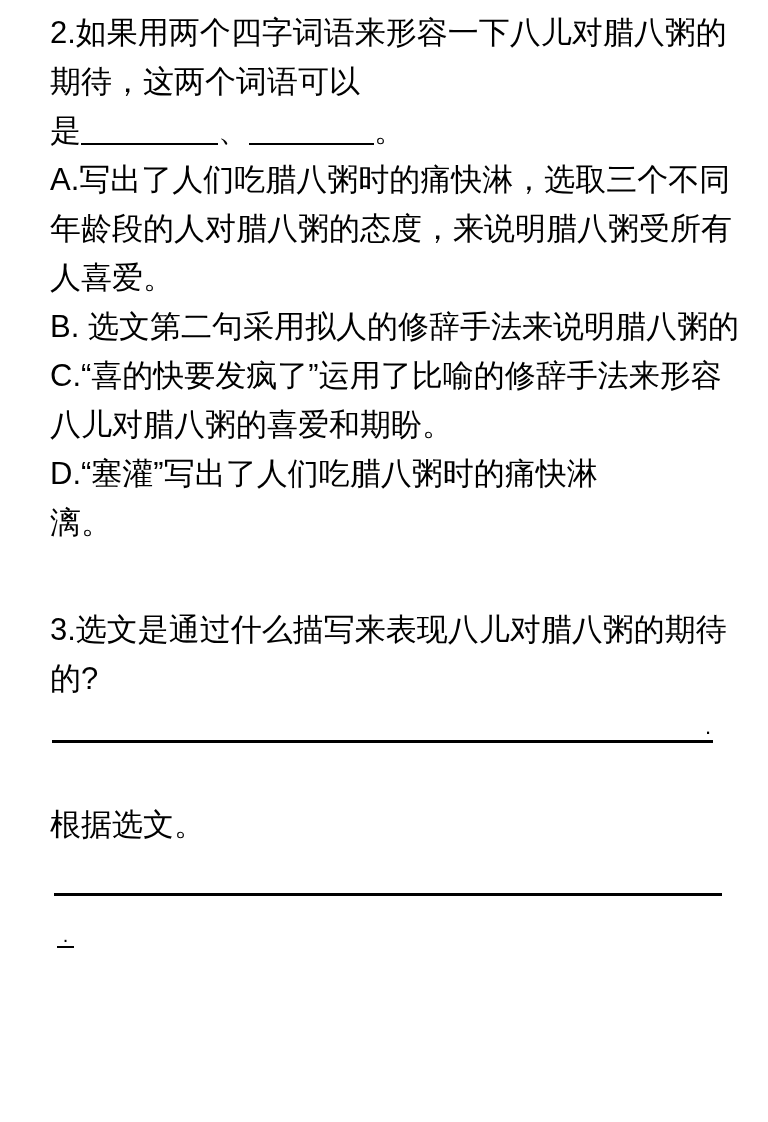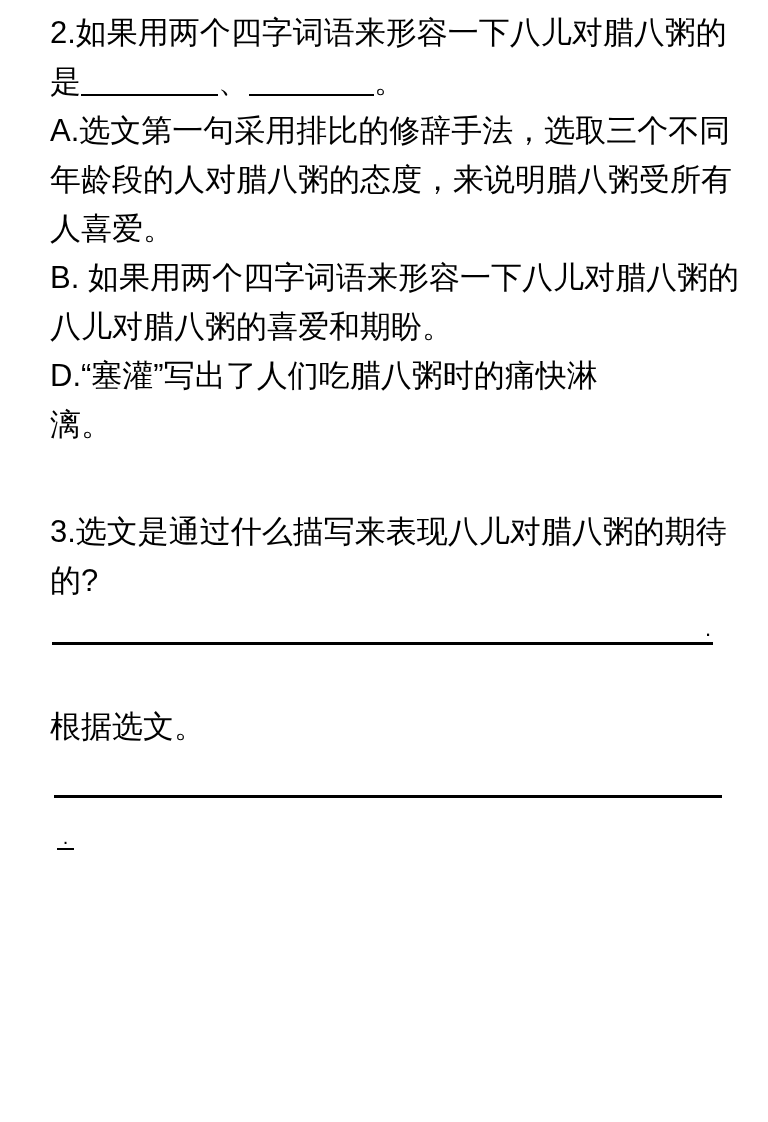--- a/index.html
+++ b/index.html
@@ -67,26 +67,28 @@
     line-height: 18px;
     text-align: center;
   }
 </style>
 </head>
 <body>
 
 <div class="page">
 
   <div class="line">2.如果用两个四字词语来形容一下八儿对腊八粥的</div>
+  <div class="line">期待，这两个词语可以</div>
   <div class="line"><span>是</span><span class="blank blank-1"></span><span>、</span><span class="blank blank-2"></span><span>。</span></div>
 
-  <div class="line">A.选文第一句采用排比的修辞手法，选取三个不同</div>
+  <div class="line">A.写出了人们吃腊八粥时的痛快淋，选取三个不同</div>
   <div class="line">年龄段的人对腊八粥的态度，来说明腊八粥受所有</div>
   <div class="line">人喜爱。</div>
-  <div class="line">B. 如果用两个四字词语来形容一下八儿对腊八粥的</div>
+  <div class="line">B. 选文第二句采用拟人的修辞手法来说明腊八粥的</div>
+  <div class="line">C.“喜的快要发疯了”运用了比喻的修辞手法来形容</div>
   <div class="line">八儿对腊八粥的喜爱和期盼。</div>
   <div class="line">D.“塞灌”写出了人们吃腊八粥时的痛快淋</div>
   <div class="line">漓。</div>
 
   <div class="spacer-a"></div>
 
   <div class="line">3.选文是通过什么描写来表现八儿对腊八粥的期待</div>
   <div class="line">的?</div>
   <div class="answer-line-1">
       <span class="dot">.</span>

